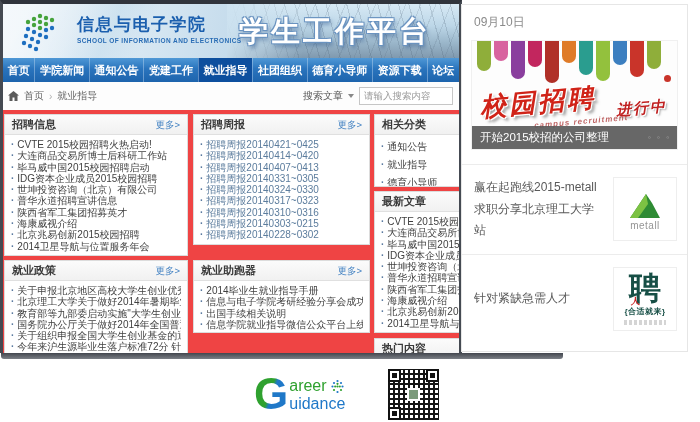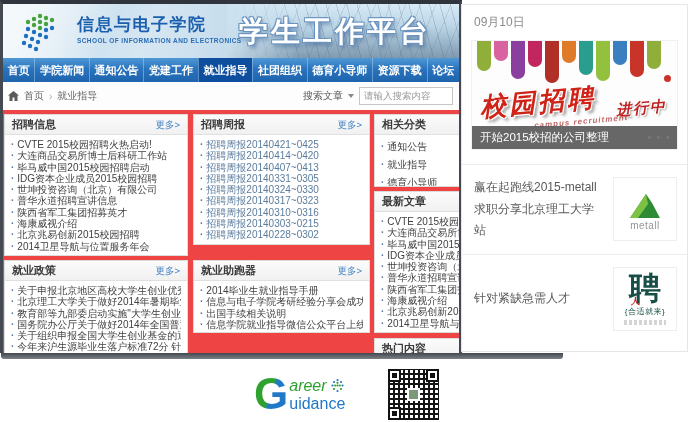--- a/index.html
+++ b/index.html
@@ -97,33 +97,33 @@
   .wx-cap{position:absolute;left:0;right:0;bottom:0;height:23px;line-height:23px;
     background:rgba(86,86,86,.9);color:#fff;font-size:11.5px;padding:0 8px;white-space:nowrap;overflow:hidden;}
   .wx-cap-icons{position:absolute;right:6px;top:0;font-size:8px;color:#fff;opacity:.4;letter-spacing:2px;}
   .wx-item{display:flex;align-items:center;border-top:1px solid #ececec;padding:12px 10px 12px 12px;cursor:pointer;}
   .wx-item-title{flex:1;font-size:12px;color:#595959;line-height:1.8;padding-right:8px;}
   .wx-thumb{width:64px;height:64px;border:1px solid #eee;background:#fff;flex:none;
     display:flex;flex-direction:column;align-items:center;justify-content:center;overflow:hidden;}
   .metall-label{font-size:10px;color:#959595;margin-top:-2px;letter-spacing:.5px;}
   .pin-char{font-size:32px;font-weight:bold;color:var(--teal_dark);line-height:1;position:relative;}
   .pin-char .pin-person{position:absolute;left:2px;bottom:-2px;font-size:9px;color:#c22;font-weight:bold;}
-  .pin-sub{font-size:8px;font-weight:normal;color:var(--teal_dark);margin-top:2px;letter-spacing:.5px;}
+  .pin-sub{font-size:8px;font-weight:bold;color:var(--teal_dark);margin-top:2px;letter-spacing:.5px;}
   .pin-fine{width:42px;height:5px;margin-top:3px;opacity:.5;
     background:repeating-linear-gradient(90deg,#aaa 0 3px,transparent 3px 5px);}
 
   
   .cg{position:absolute;left:254px;top:374px;display:flex;align-items:flex-start;}
   .cg-g{font-size:44px;line-height:40px;font-weight:bold;color:var(--brand_green);}
   @supports ((-webkit-background-clip:text) or (background-clip:text)){
     .cg-g{background:linear-gradient(110deg,var(--brand_green) 46%,var(--brand_blue) 54%);
       -webkit-background-clip:text;background-clip:text;color:transparent;}
   }
   .cg-text{margin-left:1px;margin-top:4px;line-height:1;}
-  .cg-l1{font-size:16px;color:var(--brand_green);display:flex;align-items:flex-start;gap:3px;font-style:italic;}
+  .cg-l1{font-size:16px;color:var(--brand_green);display:flex;align-items:flex-end;gap:3px;}
   .cg-l2{font-size:16px;color:var(--brand_blue);margin-top:2px;}
   .qr{position:absolute;left:386px;top:367px;width:55px;height:55px;background:#fff;}
   .qr-pat{position:absolute;inset:2px;
     background-image:repeating-linear-gradient(90deg,#151515 0 2px,transparent 2px 5px),
                      repeating-linear-gradient(0deg,#151515 0 2px,#fff 2px 5px);}
   .qr-f{position:absolute;width:13px;height:13px;border:2px solid #111;background:#fff;}
   .qr-f::after{content:"";position:absolute;inset:2px;background:#111;}
   .qr-f.tl{left:2px;top:2px;} .qr-f.tr{right:2px;top:2px;} .qr-f.bl{left:2px;bottom:2px;}
   .qr-c{position:absolute;left:50%;top:50%;width:13px;height:13px;margin:-6.5px 0 0 -6.5px;
     background:#7a9a7a;border:2px solid #fff;}

